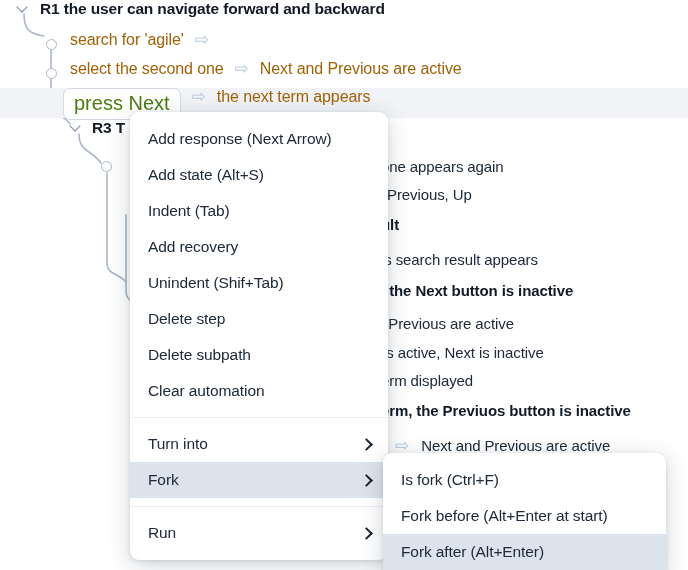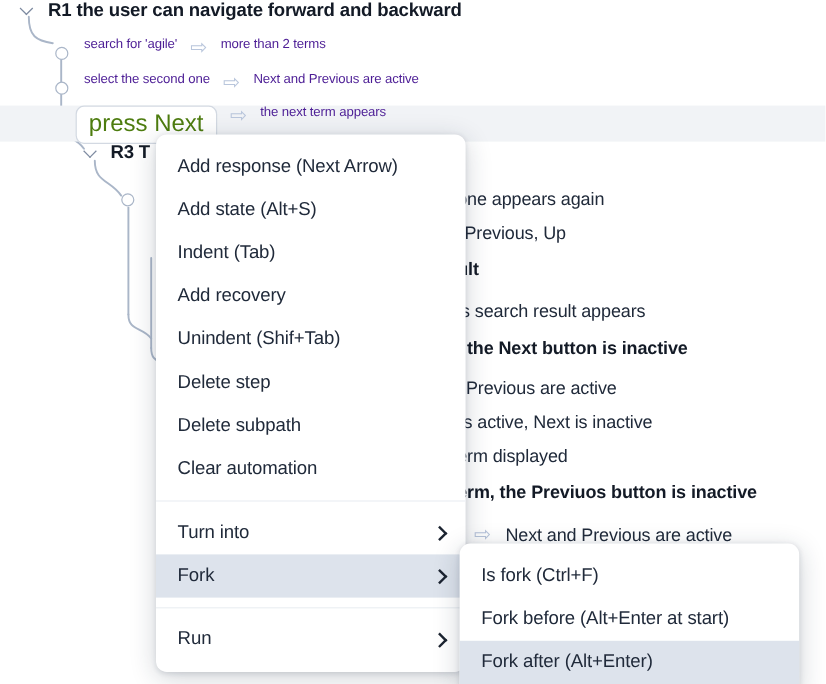--- a/index.html
+++ b/index.html
@@ -50,22 +50,22 @@
   }
 
   .ttl {
     font-weight: bold;
     font-size: 15.5px;
     letter-spacing: -0.15px;
     color: #131a26;
   }
 
   .step-txt {
-    font-size: 11px;
-    color: #4c1d95;
+    font-size: 16px;
+    color: #a16207;
     letter-spacing: -0.1px;
   }
 
   .step-box {
     display: inline-block;
     border: 1px solid #d3d9e2;
     border-radius: 7px;
     padding: 3px 10px 4px 10px;
     background: #ffffff;
     font-size: 20px;
@@ -169,21 +169,20 @@
   <div class="node" style="left:101px; top:161px;"></div>
 
   <div class="row" style="top:0px;">
     <span class="chev-down" style="margin-left:16px;"></span>
     <span class="ttl" style="margin-left:10px;">R1 the user can navigate forward and backward</span>
   </div>
 
   <div class="row" style="top:31px;">
     <span class="step-txt" style="margin-left:70px;">search for 'agile'</span>
     <span class="arrow">⇨</span>
-    <span class="step-txt">more than 2 terms</span>
   </div>
 
   <div class="row" style="top:60px;">
     <span class="step-txt" style="margin-left:70px;">select the second one</span>
     <span class="arrow">⇨</span>
     <span class="step-txt">Next and Previous are active</span>
   </div>
 
   <div class="row row-hl" style="top:88px;">
     <span class="step-box" style="margin-left:63px;">press Next</span>

